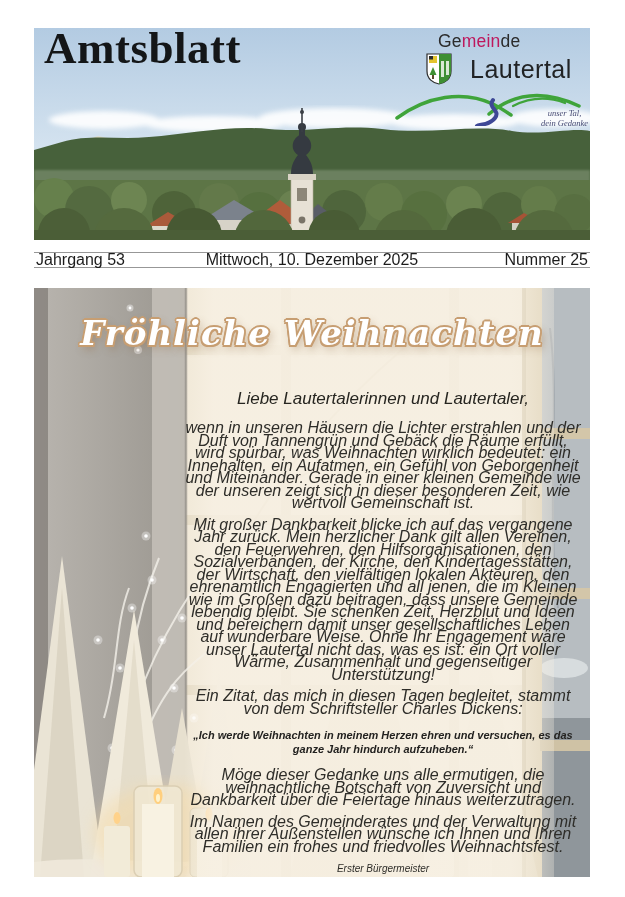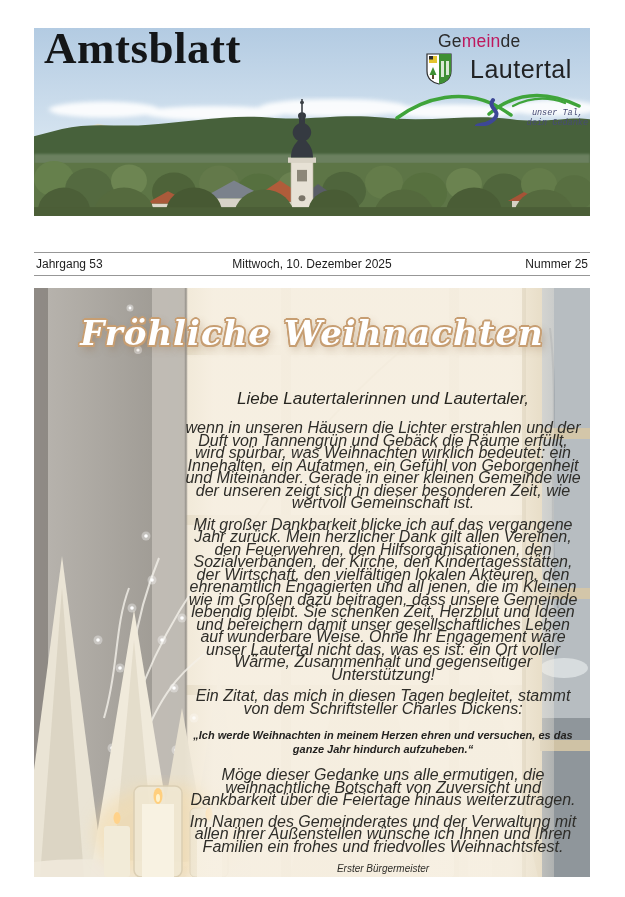--- a/index.html
+++ b/index.html
@@ -1,38 +1,38 @@
 <!DOCTYPE html>
 <html><head>
 <meta charset="utf-8">
 <style>
   html,body{margin:0;padding:0;background:#fff;}
   body{width:625px;height:897px;position:relative;font-family:"Liberation Sans",sans-serif;overflow:hidden;}
   .page{position:absolute;inset:0;}
 
   
-  .photo{position:absolute;left:34px;top:28px;width:556px;height:188px;}
+  .photo{position:absolute;left:34px;top:28px;width:556px;height:212px;}
   .photo > svg{position:absolute;inset:0;width:100%;height:100%;}
   .masthead{position:absolute;left:10px;top:-4px;margin:0;font-family:"Liberation Serif",serif;
             font-weight:700;font-size:45px;line-height:48px;color:#141618;letter-spacing:.5px;}
 
   
   .logo{position:absolute;right:0;top:4px;width:180px;height:145px;}
   .gemeinde{position:absolute;left:28px;top:0;font-size:17.5px;line-height:18px;color:#2b2b2b;letter-spacing:.2px;}
   .gemeinde .hl{color:#be185d;}
   .shield{position:absolute;left:16px;top:21px;width:26px;height:32px;}
   .logo-name{position:absolute;left:60px;top:24px;font-size:25px;line-height:26px;color:#212325;letter-spacing:.5px;}
   .hills{position:absolute;left:-17px;top:50px;width:190px;height:44px;}
   .tagline{position:absolute;right:2px;top:76px;font-size:8.5px;line-height:10px;font-style:italic;
-           font-family:Liberation Mono, monospace;color:#474b74;text-align:center;}
+           font-family:Liberation Serif, serif;color:#474b74;text-align:center;}
 
   
-  .issue-bar{position:absolute;left:34px;top:252px;width:556px;height:24px;box-sizing:border-box;
+  .issue-bar{position:absolute;left:34px;top:252px;width:556px;height:16px;box-sizing:border-box;
              border-top:1px solid #979797;border-bottom:1px solid #979797;
-             display:flex;align-items:center;font-size:12px;color:#1c1c1c;padding:0 2px;}
+             display:flex;align-items:center;font-size:16px;color:#1c1c1c;padding:0 2px;}
   .issue-bar .l{flex:1;text-align:left;}
   .issue-bar .c{flex:1.6;text-align:center;}
   .issue-bar .r{flex:1;text-align:right;}
 
   
   .card{position:absolute;left:34px;top:288px;width:556px;height:589px;overflow:hidden;}
   .scene{position:absolute;inset:0;width:100%;height:100%;}
   .card-title{position:absolute;left:0;right:0;top:13px;margin:0;text-align:center;
               font-family:"DejaVu Serif",serif;font-style:italic;font-weight:700;
               font-size:34px;line-height:64px;letter-spacing:1px;color:#ffffff;

